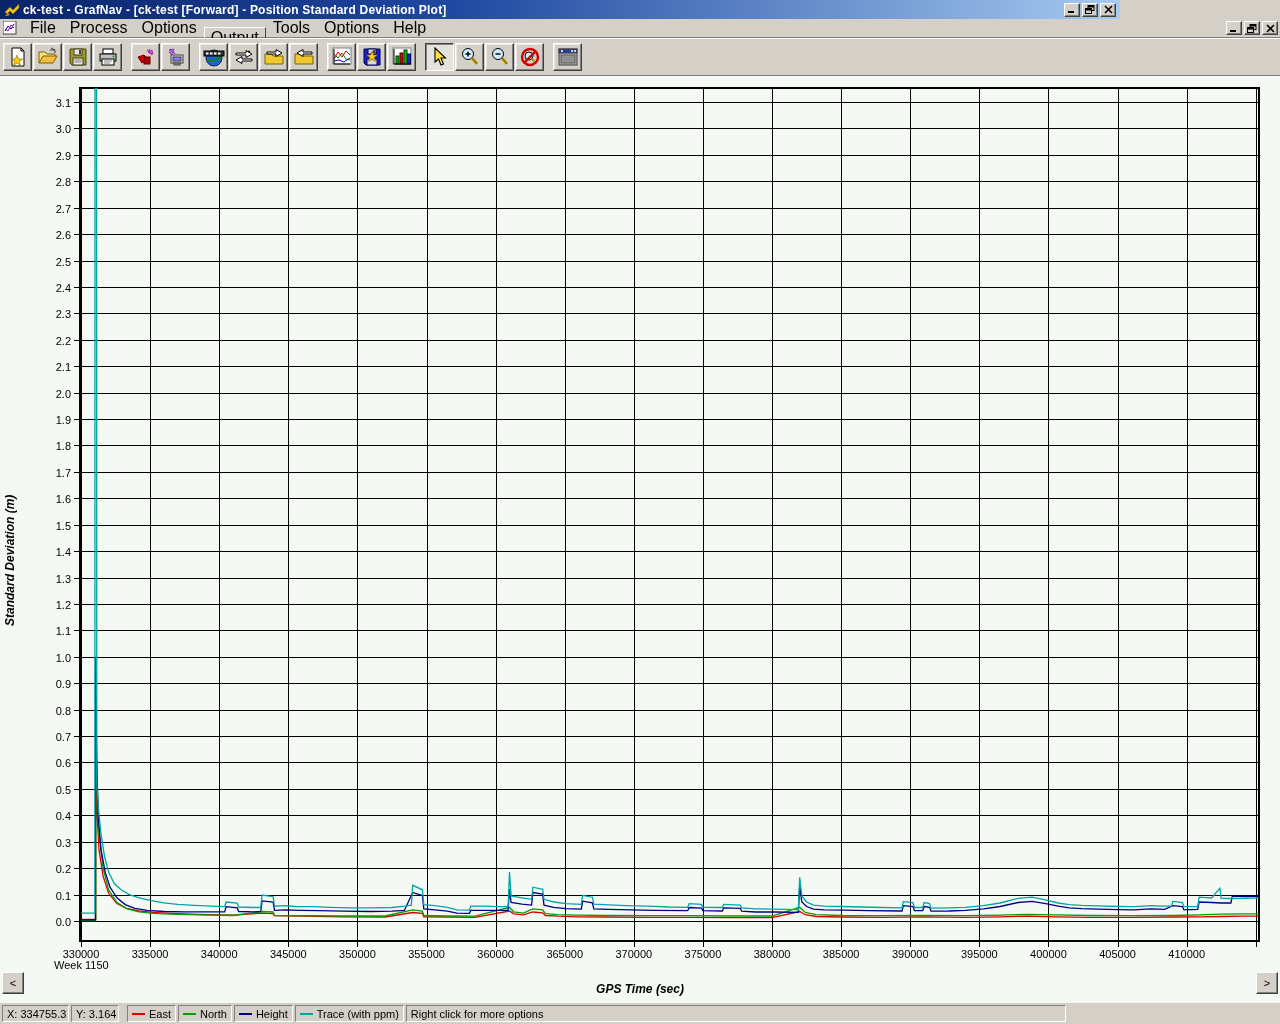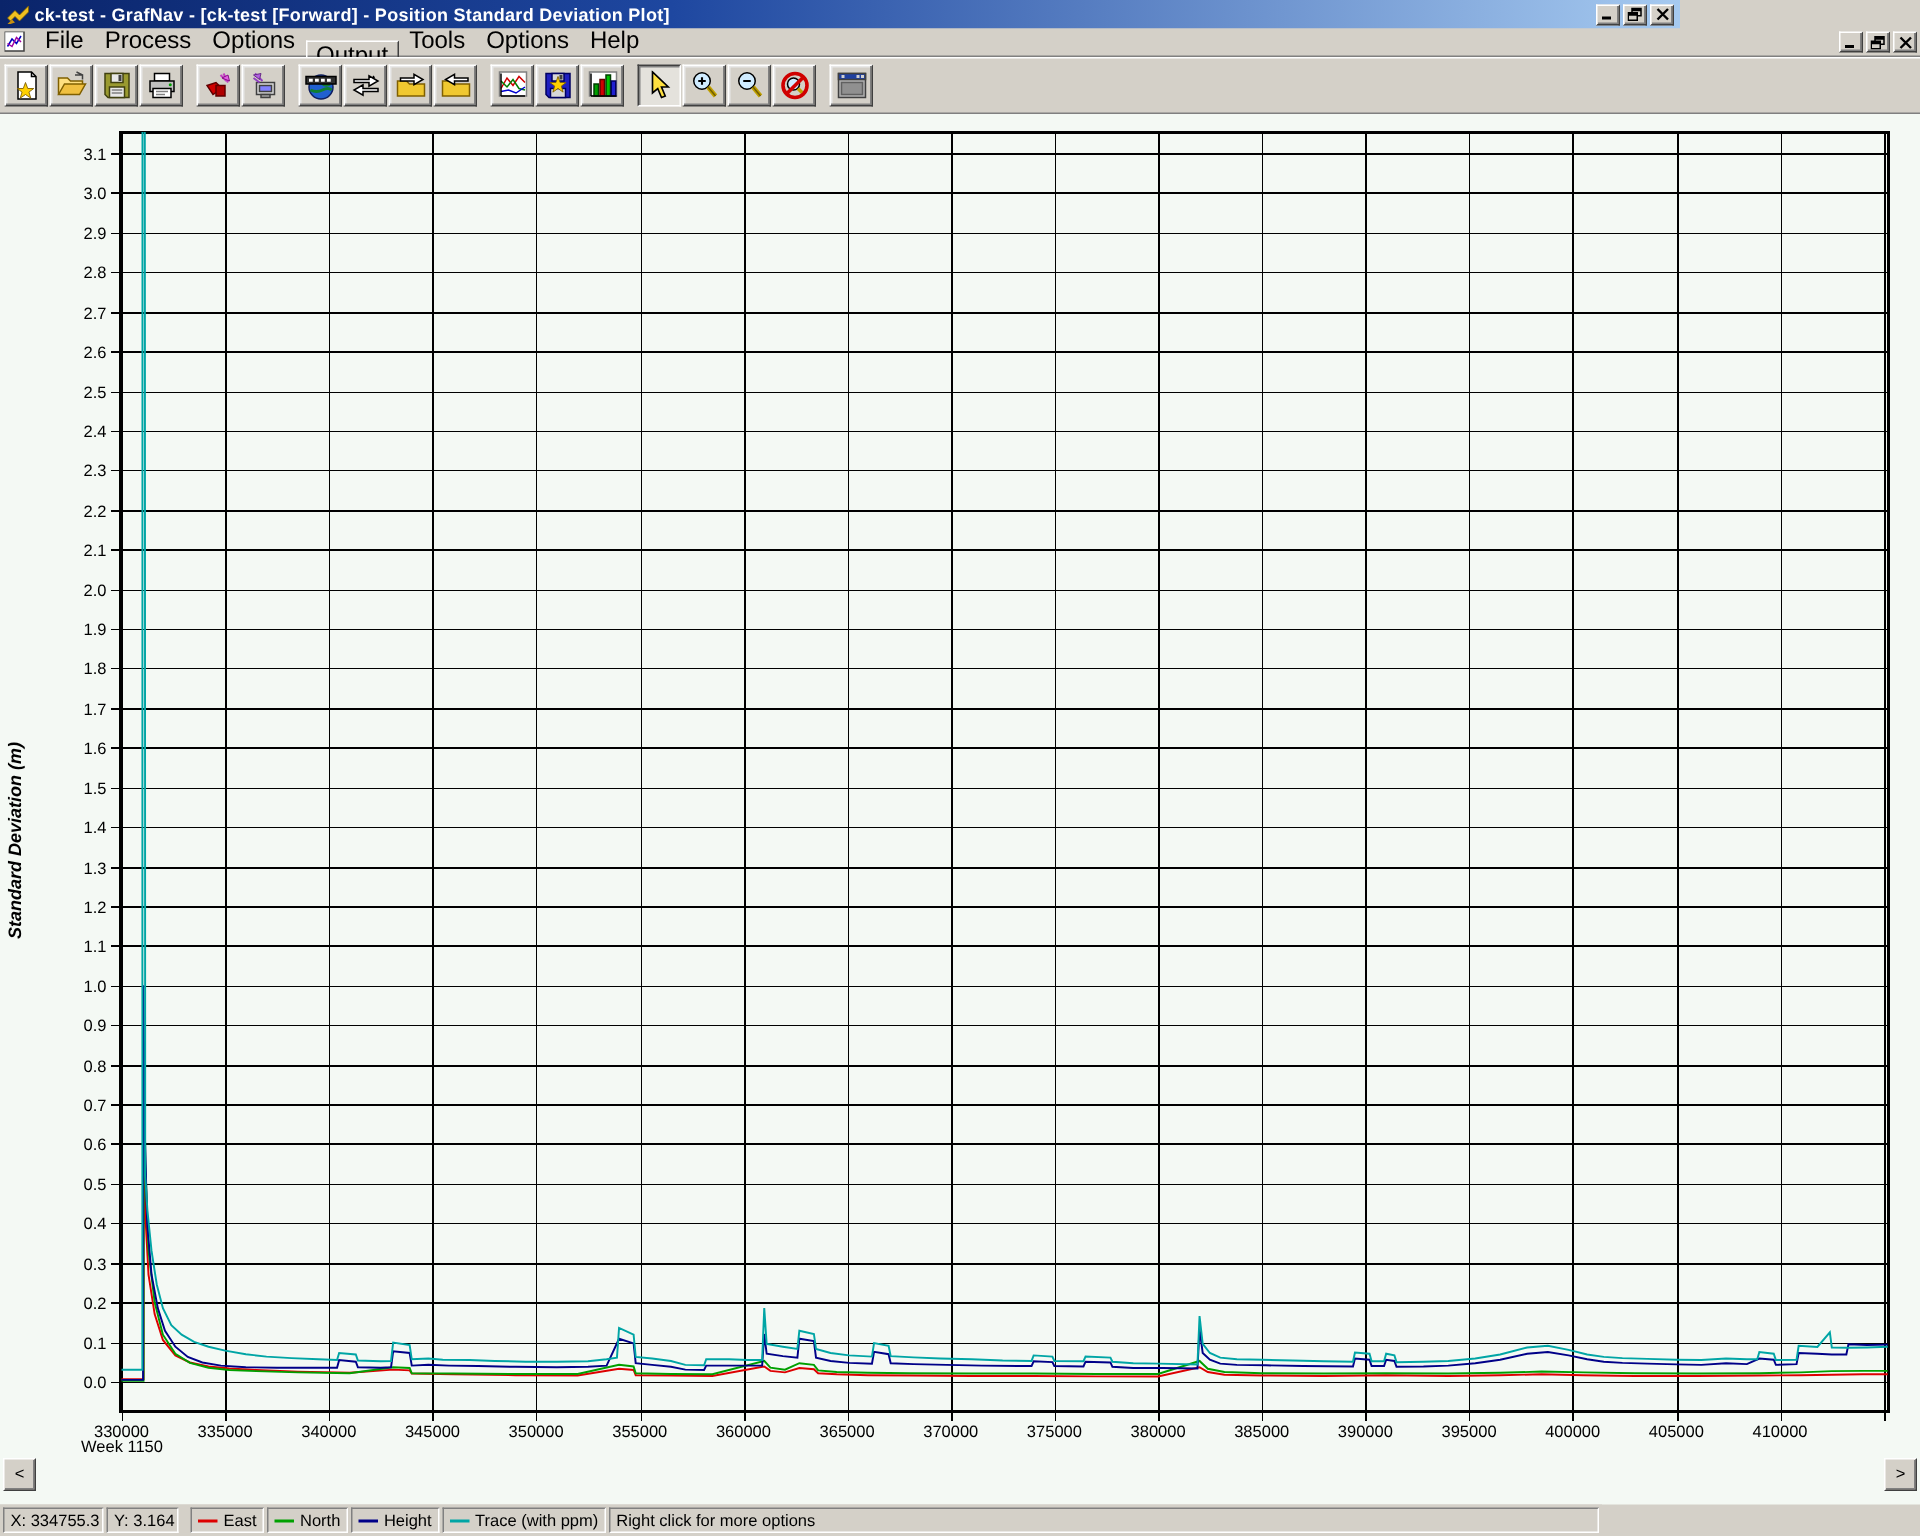--- a/index.html
+++ b/index.html
@@ -444,20 +444,21 @@
       <rect x="80" y="12" width="1179" height="853" fill="none" stroke="#000" stroke-width="2" shape-rendering="crispEdges"></rect>
       <g clip-path="url(#plotclip)" fill="none" stroke-width="1.3">
         <polyline points="81.0,843.4 95.7,843.4 95.8,681.2 96.9,734.0 99.0,773.7 103.1,800.1 108.6,817.3 116.9,827.6 126.6,832.3 139.0,835.0 152.9,836.3 170.8,837.3 198.5,838.4 233.0,839.2 262.1,837.1 273.1,837.6 274.5,839.7 302.1,840.2 343.6,840.8 385.1,841.0 412.7,836.5 422.4,837.3 423.8,840.8 447.3,841.0 474.9,841.3 509.5,835.0 513.6,837.9 523.3,838.9 532.9,836.0 542.6,836.8 545.4,839.5 557.8,840.2 578.6,840.8 606.2,841.0 647.7,841.3 689.1,841.3 730.6,841.6 772.0,841.6 799.7,835.5 805.2,838.7 816.3,840.5 841.2,841.0 882.6,841.3 924.1,840.8 965.5,841.3 1000.1,840.8 1027.7,840.2 1055.4,840.8 1089.9,841.3 1131.4,841.3 1172.9,841.0 1200.5,840.8 1221.2,840.5 1242.0,840.2 1258.5,840.2" stroke="#dd0000"></polyline>
         <polyline points="81.0,844.5 95.7,844.5 95.8,617.8 96.9,699.7 99.0,757.8 103.1,792.2 108.6,813.8 116.9,826.5 126.6,832.6 139.0,835.8 152.9,837.3 170.8,838.1 198.5,838.9 233.0,839.5 262.1,835.5 273.1,836.0 274.5,839.5 302.1,839.7 343.6,840.0 385.1,840.0 412.7,833.9 422.4,835.0 423.8,839.5 447.3,840.0 474.9,840.2 509.5,831.3 513.6,835.8 523.3,837.1 532.9,832.8 542.6,833.9 545.4,837.6 557.8,838.7 578.6,839.2 606.2,839.5 647.7,839.7 689.1,839.7 730.6,840.0 772.0,840.0 799.7,831.3 805.2,836.5 816.3,838.7 841.2,839.5 882.6,839.7 924.1,839.5 965.5,839.7 1000.1,839.2 1027.7,838.4 1055.4,838.9 1089.9,839.5 1131.4,839.7 1172.9,839.5 1200.5,838.9 1221.2,838.1 1242.0,837.9 1258.5,837.9" stroke="#00a000"></polyline>
         <polyline points="81.0,843.9 95.4,843.9 95.5,580.8 96.6,681.2 98.1,739.3 101.0,773.7 105.2,796.1 110.0,811.2 116.9,821.8 125.2,828.6 134.9,832.3 147.3,834.4 163.9,835.5 184.7,835.8 205.4,835.8 224.7,835.8 226.1,830.7 237.2,831.8 238.6,835.5 253.8,835.8 260.7,835.5 262.1,824.9 273.1,826.0 274.5,834.4 285.6,833.9 299.4,834.4 318.7,834.7 343.6,835.2 371.2,835.5 392.0,835.2 404.4,834.4 412.7,816.5 422.4,819.6 423.8,832.8 434.8,833.9 447.3,835.2 456.9,837.1 469.4,837.3 470.8,834.4 488.7,834.4 508.1,834.4 509.5,813.3 511.1,826.5 521.9,828.1 531.6,829.1 532.9,816.5 542.6,818.1 544.0,829.1 553.7,831.3 566.1,832.6 581.3,833.1 582.7,825.2 592.4,826.8 593.8,832.8 609.0,833.4 631.1,833.9 654.6,834.4 687.7,834.7 689.1,831.5 701.6,832.1 702.9,834.7 722.3,835.0 723.7,831.8 740.3,832.3 741.6,835.2 755.5,836.0 774.8,836.0 798.3,836.3 799.7,810.1 801.8,826.0 806.6,830.5 813.5,833.1 824.6,833.9 843.9,834.2 868.8,834.7 902.0,835.0 903.3,829.7 913.0,830.5 914.4,834.7 922.7,834.7 924.1,830.5 929.6,831.3 931.0,835.2 949.0,835.0 965.5,834.4 983.5,832.8 1000.1,830.5 1018.1,826.5 1031.9,825.4 1045.7,827.6 1058.1,830.2 1069.2,831.8 1081.6,832.6 1098.2,833.1 1117.6,833.6 1134.2,833.9 1150.7,832.8 1164.6,833.4 1172.9,829.7 1182.5,830.5 1183.9,833.9 1197.7,833.4 1199.1,826.0 1211.6,826.5 1221.2,827.0 1230.9,827.0 1232.3,820.2 1244.7,820.7 1258.5,820.4" stroke="#000088"></polyline>
         <polyline points="81.0,837.1 94.9,837.1 95.0,-53.3 96.5,-53.3 96.6,139.6 96.8,707.6 98.3,731.4 101.0,757.8 104.5,780.3 108.6,796.1 114.2,807.5 121.1,813.8 129.4,818.6 139.0,821.8 150.1,824.4 163.9,826.8 177.7,828.4 194.3,829.4 212.3,830.2 224.7,830.7 226.1,826.0 237.2,827.0 238.6,831.0 253.8,831.5 260.7,831.3 262.1,819.1 273.1,820.7 274.5,830.2 285.6,829.7 295.2,830.5 313.2,830.7 329.8,831.3 350.5,831.8 371.2,831.8 392.0,831.5 404.4,830.2 411.3,829.1 412.7,809.3 422.4,813.8 423.8,828.6 434.8,829.7 447.3,831.3 456.9,833.9 469.4,834.2 470.8,830.2 486.0,830.2 498.4,830.7 508.1,830.7 509.5,796.1 511.1,819.9 521.9,821.8 531.6,823.3 532.9,811.2 542.6,813.3 544.0,823.3 553.7,826.0 566.1,827.6 581.3,828.4 582.7,819.4 592.4,821.2 593.8,828.1 609.0,828.9 626.9,829.7 647.7,830.2 668.4,831.0 687.7,831.3 689.1,827.6 701.6,828.4 702.9,831.3 722.3,831.5 723.7,828.4 740.3,829.1 741.6,831.8 755.5,832.8 772.0,833.1 798.3,833.6 799.7,801.4 801.8,819.9 806.6,826.0 813.5,829.1 824.6,830.2 841.2,830.5 861.9,831.0 882.6,831.5 902.0,831.8 903.3,825.7 913.0,826.5 914.4,831.5 922.7,831.5 924.1,826.5 929.6,827.6 931.0,832.1 949.0,831.8 965.5,831.3 983.5,829.7 1000.1,827.0 1018.1,822.3 1031.9,821.2 1045.7,823.9 1058.1,827.0 1069.2,828.6 1081.6,829.4 1098.2,829.9 1117.6,830.5 1134.2,830.7 1150.7,829.7 1164.6,830.2 1171.5,830.2 1172.9,825.4 1182.5,826.5 1183.9,830.7 1197.7,830.5 1199.1,821.2 1211.6,822.0 1219.9,812.2 1221.2,822.3 1232.3,822.5 1244.7,822.3 1258.5,821.8" stroke="#00a5a5"></polyline>
       </g>
     </svg>
   <div class="y-title">Standard Deviation (m)</div>
   <div class="week-label">Week 1150</div>
+  <div class="x-title">GPS Time (sec)</div>
   <div class="scroll-btn left">
       <span>&lt;</span>
     </div>
   <div class="scroll-btn right">
       <span>&gt;</span>
     </div>
 </div>
 
 <div class="statusbar">
   <div class="sb-panel sb-x">X: 334755.3</div>

